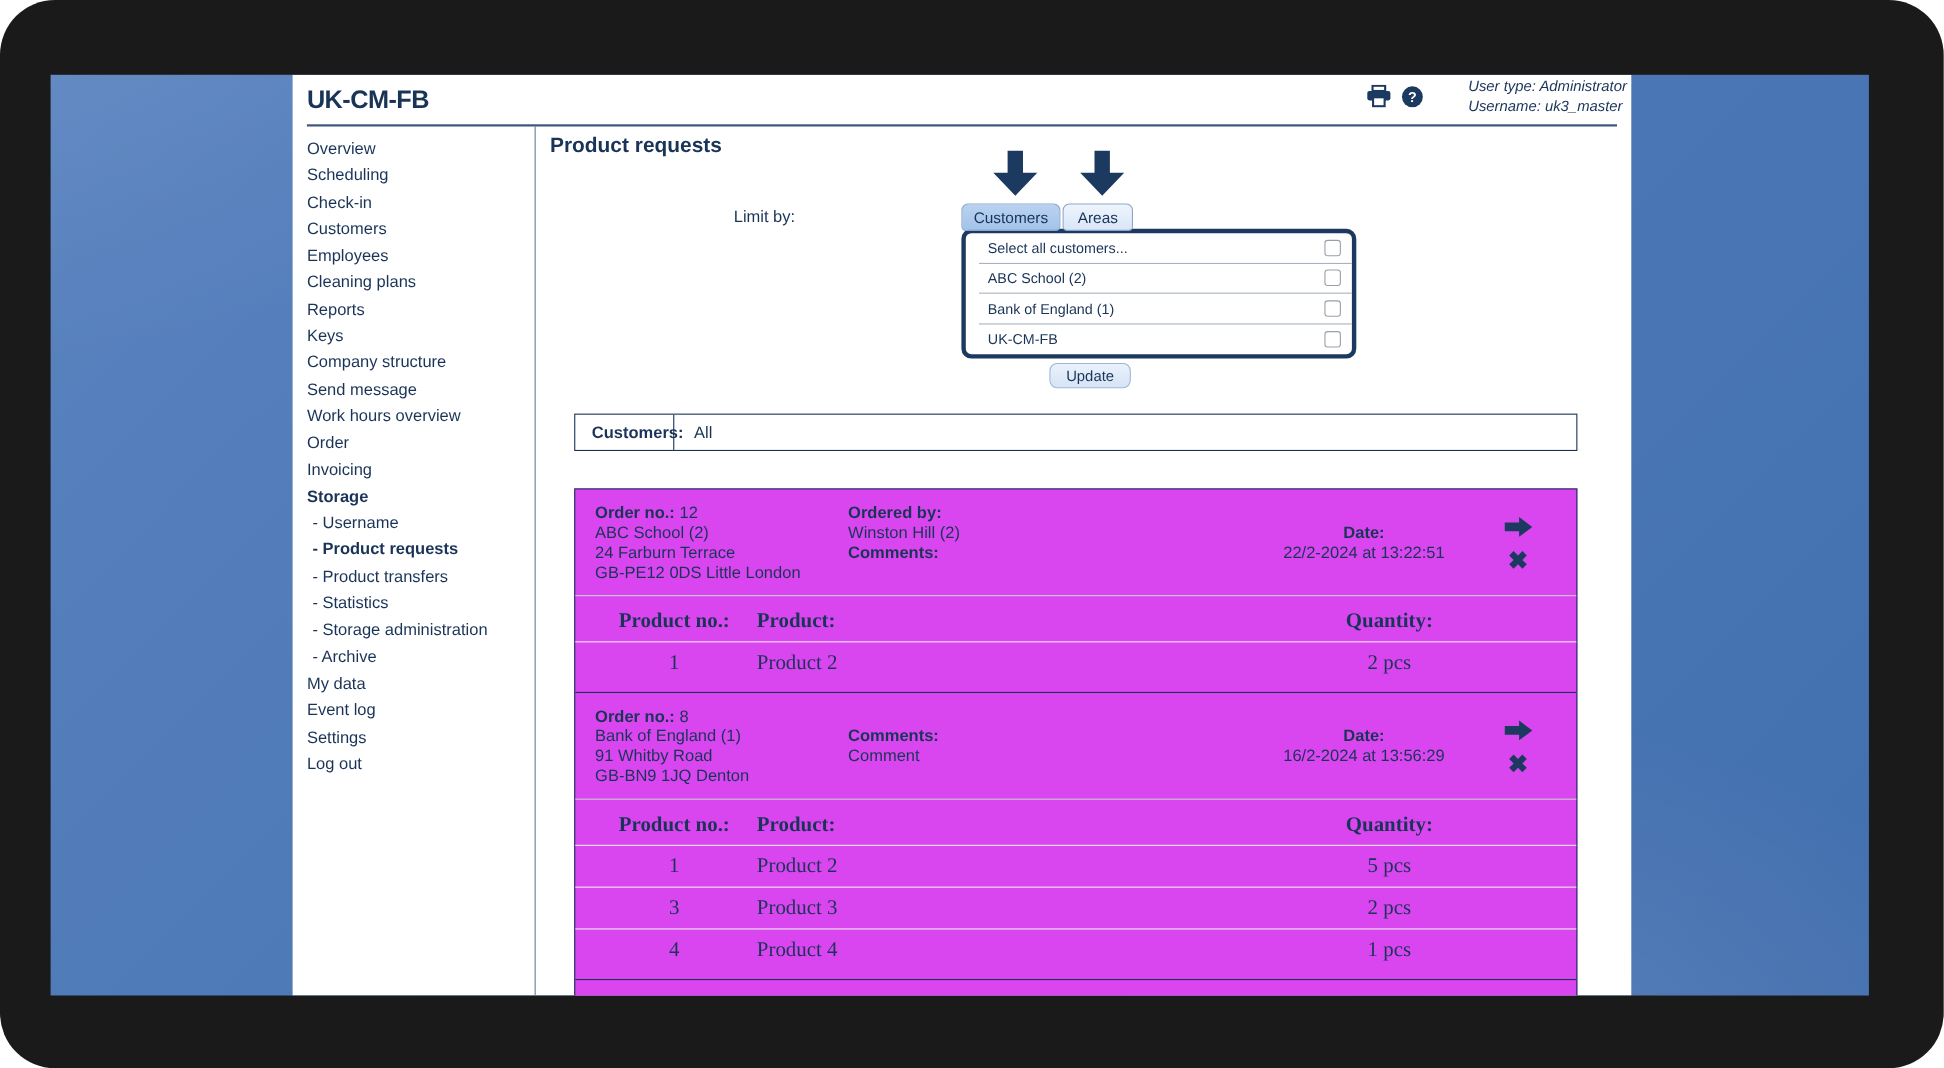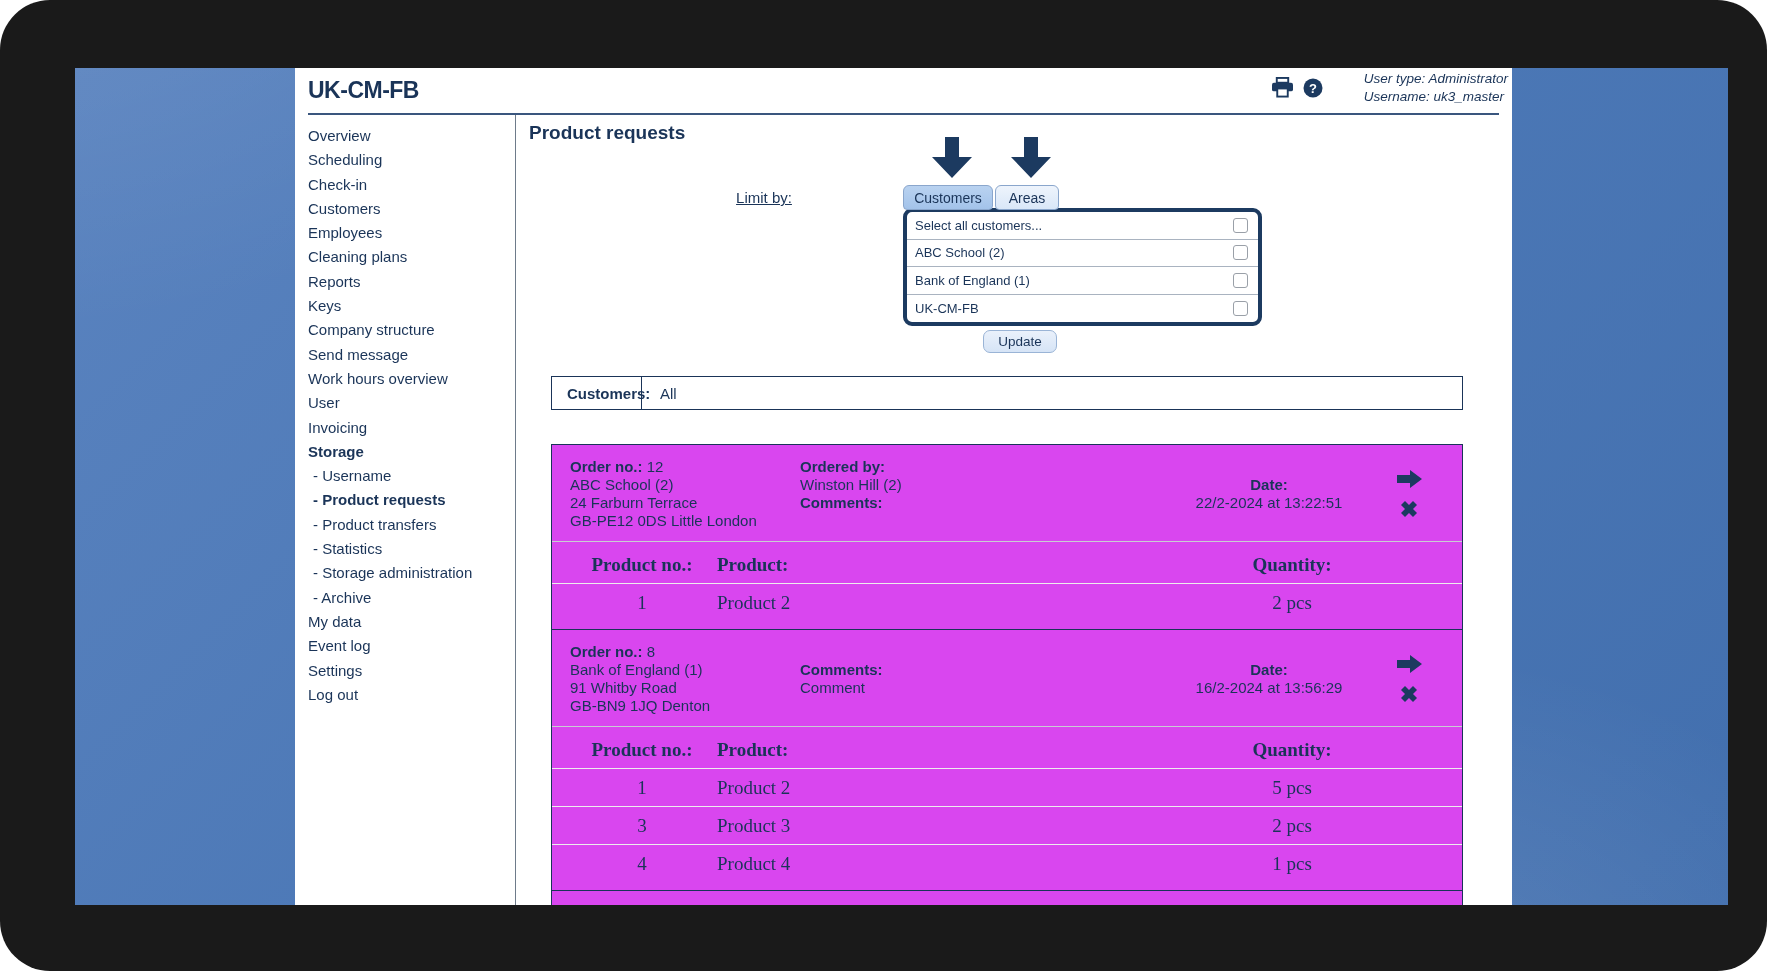--- a/index.html
+++ b/index.html
@@ -1,18 +1,18 @@
 <!DOCTYPE html>
 <html><head>
 <meta charset="utf-8">
 <style>
   * { box-sizing: border-box; margin: 0; padding: 0; }
   html,body { width:1767px; height:971px; background:#fff; font-family:"Liberation Sans","DejaVu Sans",sans-serif; }
   .bezel { position:absolute; left:0; top:0; width:1767px; height:971px; background:#1a1a1a; border-radius:50px; }
-  .screen { position:absolute; left:75px; top:68px; width:1653px; height:837px; overflow:hidden;
+  .screen { position:absolute; left:46px; top:68px; width:1653px; height:837px; overflow:hidden;
     background:
       radial-gradient(ellipse 900px 620px at 78% 115%, rgba(255,255,255,0.12), rgba(255,255,255,0) 62%),
       radial-gradient(ellipse 1300px 800px at -8% -25%, rgba(255,255,255,0.10), rgba(255,255,255,0) 60%),
       linear-gradient(135deg, #5a83bf 0%, #4d79b7 45%, #426fae 100%);
   }
   .panel { position:absolute; left:220px; top:0; width:1217px; height:837px; background:#ffffff; color:#1a3458; }
 
   
   .app-title { position:absolute; left:13px; top:9px; font-size:23px; font-weight:bold; letter-spacing:-0.5px; }
   .hdr-icons { position:absolute; left:976px; top:9px; display:flex; gap:9px; align-items:center; }
@@ -25,30 +25,30 @@
   .nav-item { cursor:pointer; white-space:nowrap; }
   .nav-item.sub { padding-left:5px; }
   .nav-item.bold { font-weight:bold; }
 
   
   .main { position:absolute; left:220px; top:47px; width:997px; height:790px; border-left:1.5px solid #6e7b8a; }
   .page-heading { position:absolute; left:13px; top:7px; font-size:19px; font-weight:bold; }
 
   .big-arrow { position:absolute; top:20px; width:44px; height:44px; }
   .big-arrow.a1 { left:414px; } .big-arrow.a2 { left:493px; }
-  .limit-label { position:absolute; left:180px; top:74px; width:136px; text-align:center; font-size:15px;text-decoration:underline; }
+  .limit-label { position:absolute; left:180px; top:74px; width:136px; text-align:left; font-size:15px; }
   .tabs { position:absolute; left:387px; top:70px; display:flex; gap:2px; z-index:2; }
   .tab { height:25px; display:flex; align-items:center; justify-content:center; font-size:14px;
          border:1px solid #8aa6cc; border-radius:6px 6px 4px 4px; cursor:pointer; color:#1a3458; }
   .tab.active { width:90px; background:linear-gradient(#b9d2f0,#a3c3ea); }
   .tab.idle   { width:64px; background:linear-gradient(#eef4fc,#d9e7f8); }
   .dropdown { position:absolute; left:387px; top:93px; width:359px; background:#fff; z-index:1;
               border:4px solid #1c3a60; border-radius:9px; overflow:hidden; }
   .opt { height:27.5px; display:flex; align-items:center; justify-content:space-between;
-         padding:0 10px 0 8px; font-size:13px; border-bottom:1px solid #a9b3c0; cursor:pointer; }
+         padding:0 10px 0 8px; font-size:13px; border-bottom:1px solid #a9b3c0; cursor:pointer;margin-left:12px; }
   .opt:last-child { border-bottom:none; }
   .opt input[type=checkbox] { appearance:none; -webkit-appearance:none; width:15px; height:15px;
          border:1.5px solid #9aa0a8; border-radius:3px; background:#fff; cursor:pointer; }
   .update-btn { position:absolute; left:467px; top:215px; width:74px; height:23px; font-size:13.5px; color:#1a3458;
          background:linear-gradient(#eaf1fb,#d6e4f6); border:1px solid #9ab4d6; border-radius:7px; cursor:pointer;
          font-family:inherit; }
 
   .summary { position:absolute; left:35px; top:261px; width:912px; height:34px; border:1.5px solid #1a3458;
          display:flex; align-items:center; font-size:15px; }
   .summary .cell-label { width:90px; height:100%; display:flex; align-items:center; padding-left:15px;
@@ -107,21 +107,21 @@
       <div class="nav-item">Scheduling</div>
       <div class="nav-item">Check-in</div>
       <div class="nav-item">Customers</div>
       <div class="nav-item">Employees</div>
       <div class="nav-item">Cleaning plans</div>
       <div class="nav-item">Reports</div>
       <div class="nav-item">Keys</div>
       <div class="nav-item">Company structure</div>
       <div class="nav-item">Send message</div>
       <div class="nav-item">Work hours overview</div>
-      <div class="nav-item">User</div>
+      <div class="nav-item">Order</div>
       <div class="nav-item">Invoicing</div>
       <div class="nav-item bold">Storage</div>
       <div class="nav-item sub">- Username</div>
       <div class="nav-item sub bold">- Product requests</div>
       <div class="nav-item sub">- Product transfers</div>
       <div class="nav-item sub">- Statistics</div>
       <div class="nav-item sub">- Storage administration</div>
       <div class="nav-item sub">- Archive</div>
       <div class="nav-item">My data</div>
       <div class="nav-item">Event log</div>

